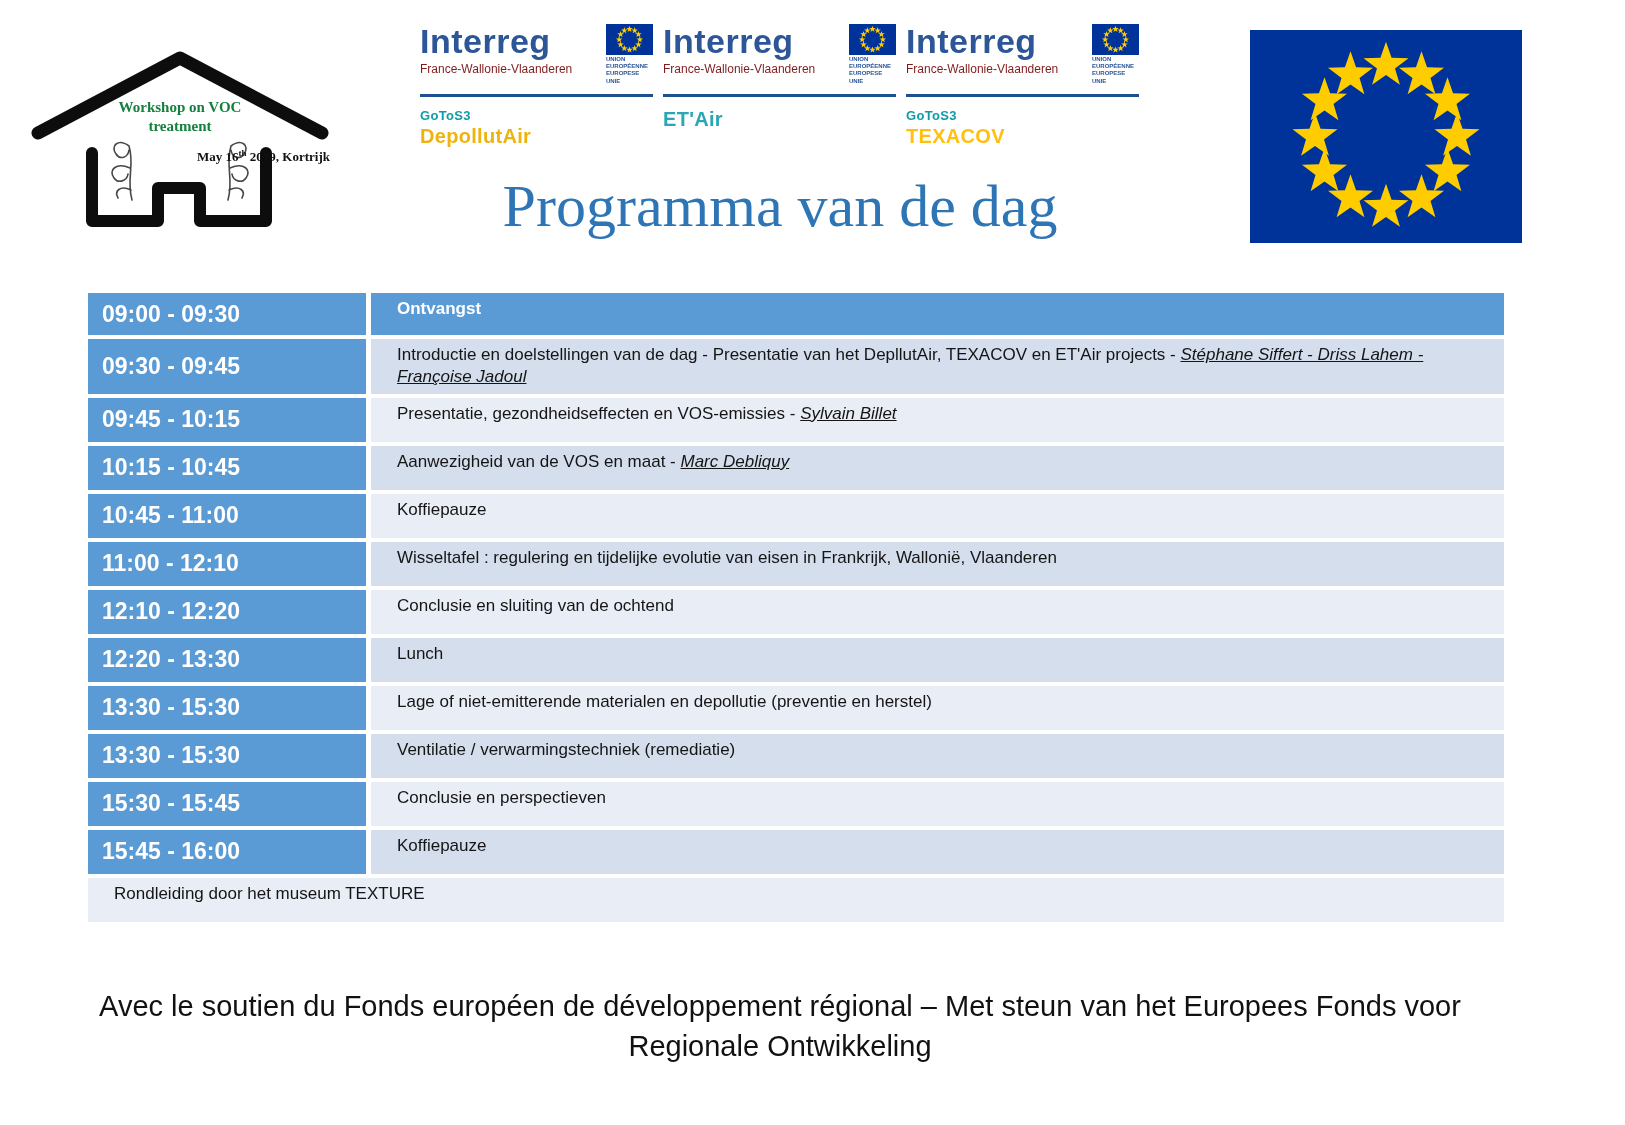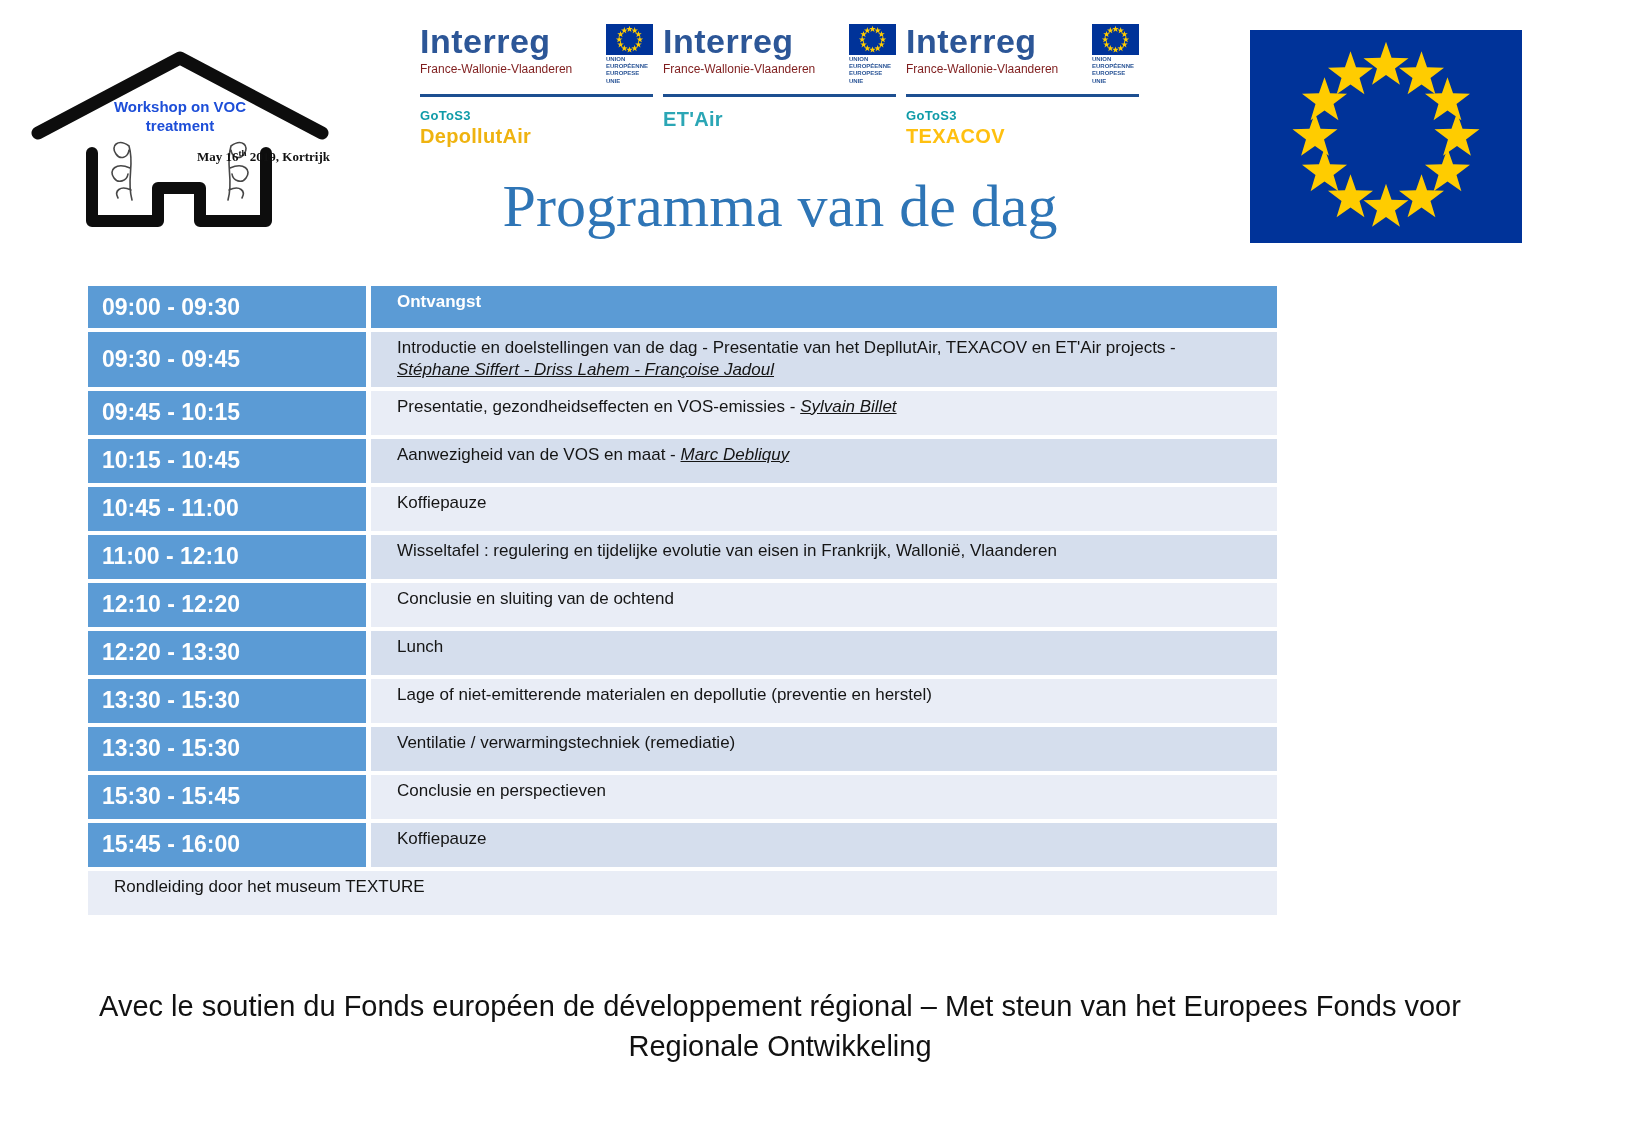--- a/index.html
+++ b/index.html
@@ -6,22 +6,22 @@
   body {
     width:1625px; height:1125px; background:#ffffff; position:relative;
     font-family:"Liberation Sans", sans-serif; overflow:hidden;
   }
 
   
   .house-logo { position:absolute; left:30px; top:38px; width:300px; height:195px; }
   .house-svg { position:absolute; left:0; top:0; width:100%; height:100%; }
   .house-title {
     position:absolute; left:0; top:60px; width:100%; text-align:center;
-    font-family:Liberation Sans, sans-serif; font-weight:bold; font-size:15px;
-    line-height:1.25; color:#1d4ed8;
+    font-family:Liberation Serif, serif; font-weight:bold; font-size:15px;
+    line-height:1.25; color:#15803d;
   }
   .house-date {
     position:absolute; left:0; top:110px; width:100%; text-align:right;
     font-family:"Liberation Serif", serif; font-weight:bold; font-size:13px; color:#111;
   }
   .house-date sup { font-size:9px; }
 
   
   .logos-row { position:absolute; left:420px; top:24px; display:flex; gap:10px; }
   .interreg-block { width:233px; }
@@ -40,21 +40,21 @@
   .page-title {
     position:absolute; left:340px; top:172px; width:880px; text-align:center;
     font-family:"Liberation Serif", serif; font-size:60px; color:#2E75B6;
   }
 
   
   .eu-flag-large { position:absolute; left:1250px; top:30px; width:272px; height:213px; }
   .eu-flag-large svg { width:100%; height:100%; display:block; }
 
   
-  .schedule { position:absolute; left:88px; top:286px; width:1189px; }
+  .schedule { position:absolute; left:88px; top:293px; width:1416px; }
   .sched-row { display:flex; margin-bottom:4px; min-height:44px; }
   .sched-row.header { min-height:42px; }
   .time-cell {
     flex:none; width:278px; margin-right:5px; background:#5B9BD5; color:#ffffff;
     font-weight:bold; font-size:23px; display:flex; align-items:center;
     padding-left:14px; box-sizing:border-box;
   }
   .activity-cell {
     flex:1; display:flex; padding:5px 26px; box-sizing:border-box;
     font-size:17px; color:#151515; line-height:1.32;

